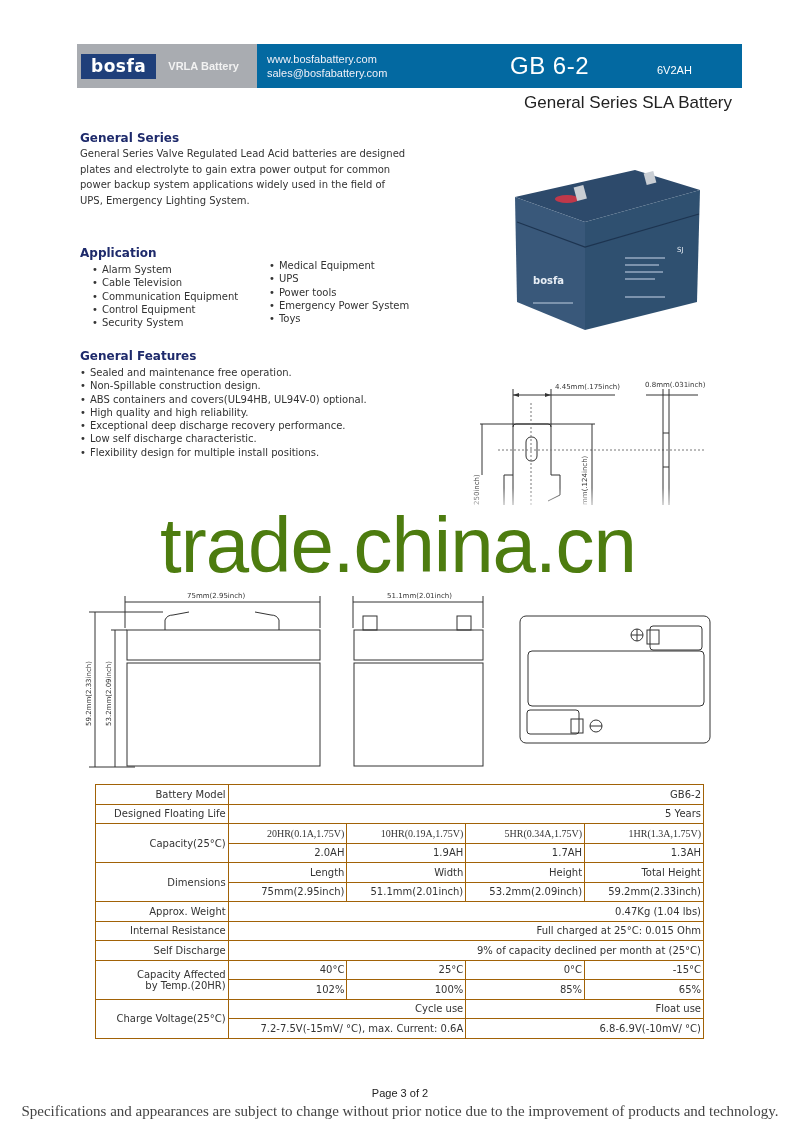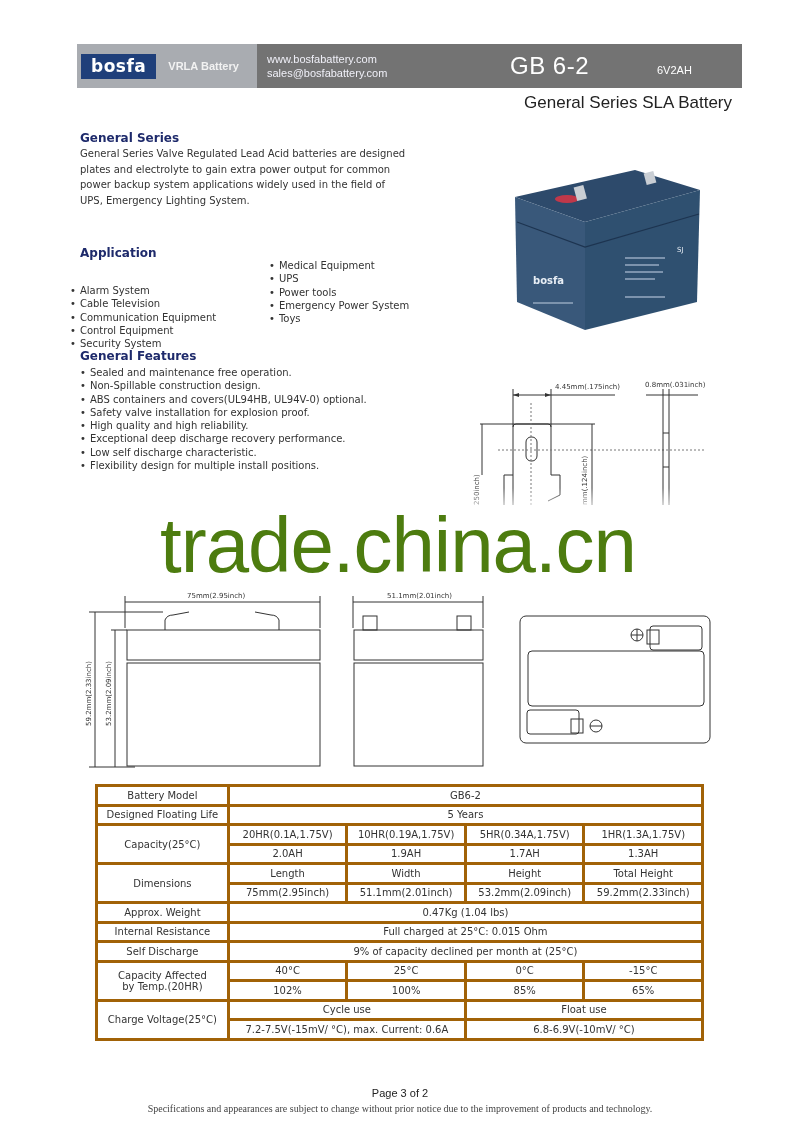--- a/index.html
+++ b/index.html
@@ -6,21 +6,21 @@
   body { width: 800px; height: 1131px; background: #ffffff; position: relative; overflow: hidden;
          font-family: "DejaVu Sans", sans-serif; color: #222; }
   .abs { position: absolute; }
 
   
   .hdr { left: 77px; top: 44px; width: 665px; height: 44px; display: flex; }
   .hdr-grey { width: 180px; height: 100%; background: #a9acb1; display: flex; align-items: center; padding-left: 4px; }
   .hdr-logo { background: #1f3f7a; color: #fff; font-weight: bold; font-size: 17px; padding: 2px 10px 3px 10px;
               font-family: "DejaVu Sans", sans-serif; letter-spacing: 0.5px; }
   .hdr-vrla { color: #f2f2f2; font-weight: bold; font-size: 11px; margin-left: 12px; font-family: "Liberation Sans", sans-serif; }
-  .hdr-blue { flex: 1; background: #737373; position: relative; color: #fff; }
+  .hdr-blue { flex: 1; background: #0369a1; position: relative; color: #fff; }
   .hdr-contact { position: absolute; left: 10px; top: 8px; font-size: 11px; line-height: 14px; font-family: "Liberation Sans", sans-serif; color:#f0f0f8; }
   .hdr-model { position: absolute; left: 253px; top: 8px; font-size: 24px; font-family: "Liberation Sans", sans-serif; letter-spacing: 0.5px; }
   .hdr-rating { position: absolute; left: 400px; top: 20px; font-size: 11px; font-family: "Liberation Sans", sans-serif; }
   .subtitle { right: 68px; top: 93px; font-size: 17px; font-family: "Liberation Sans", sans-serif; color: #222; }
 
   .sec-title { font-weight: bold; font-size: 12px; color: #1e2a6b; font-family: "DejaVu Sans", sans-serif; }
   .body-text { font-size: 10px; line-height: 15.5px; color: #333; }
   .bullet-list { list-style: none; font-size: 10px; line-height: 13.3px; color: #333; }
   .bullet-list li::before { content: "\2022"; margin-right: 4px; }
 
@@ -30,26 +30,26 @@
   
   .line { stroke: #333; stroke-width: 1; fill: none; }
 
   .watermark { left: 160px; top: 500px; font-size: 78px; color: #4d7c0f; font-family: "Liberation Sans", sans-serif; letter-spacing: -1px; }
   .fade-band { left: 60px; top: 488px; width: 700px; height: 60px;
                background: linear-gradient(to bottom, rgba(255,255,255,0) 0%, rgba(255,255,255,0.95) 45%, rgba(255,255,255,1) 100%); }
 
   
   table.spec { position: absolute; left: 95px; top: 784px; width: 609px; border-collapse: collapse;
                font-size: 10px; font-family: "DejaVu Sans", sans-serif; color: #333; }
-  table.spec td { border: 3px solid #a16207; text-align: center; height: 19.5px; padding: 0 2px; }
+  table.spec td { border: 1px solid #a16207; text-align: right; height: 19.5px; padding: 0 2px; }
   table.spec td.lbl { width: 133px; }
-  table.spec td.q { width: 119px; }
+  table.spec td.q { width: 119px; font-family: Liberation Serif, serif; }
 
   .page-no { left: 0; width: 800px; top: 1087px; text-align: center; font-size: 11px; font-family: "Liberation Sans", sans-serif; }
-  .disclaimer { left: 0; width: 800px; top: 1103px; text-align: center; font-size: 10px; font-family: "Liberation Serif", serif; color: #444; }
+  .disclaimer { left: 0; width: 800px; top: 1103px; text-align: center; font-size: 15px; font-family: "Liberation Serif", serif; color: #444; }
   .dim-text { font-size: 7px; fill: #333; font-family: "DejaVu Sans", sans-serif; }
 </style>
 </head>
 <body>
 
 <div class="abs hdr">
   <div class="hdr-grey">
     <span class="hdr-logo">bosfa</span>
     <span class="hdr-vrla">VRLA Battery</span>
   </div>
@@ -70,21 +70,21 @@
     <div>General Series Valve Regulated Lead Acid batteries are designed</div>
     <div>plates and electrolyte to gain extra power output for common</div>
     <div>power backup system applications widely used in the field of</div>
     <div>UPS, Emergency Lighting System.</div>
   </div>
 </div>
 
 <div class="abs" style="left:80px; top:246px;">
   <div class="sec-title">Application</div>
 </div>
-<ul class="abs bullet-list" style="left:70px; top:263px;margin-top:21px;">
+<ul class="abs bullet-list" style="left:92px; top:263px;">
   <li>Alarm System</li>
   <li>Cable Television</li>
   <li>Communication Equipment</li>
   <li>Control Equipment</li>
   <li>Security System</li>
 </ul>
 <ul class="abs bullet-list" style="left:269px; top:259px;">
   <li>Medical Equipment</li>
   <li>UPS</li>
   <li>Power tools</li>
@@ -92,21 +92,20 @@
   <li>Toys</li>
 </ul>
 
 <div class="abs" style="left:80px; top:349px;">
   <div class="sec-title">General Features</div>
 </div>
 <ul class="abs bullet-list" style="left:80px; top:366px;">
   <li>Sealed and maintenance free operation.</li>
   <li>Non-Spillable construction design.</li>
   <li>ABS containers and covers(UL94HB, UL94V-0) optional.</li>
-  <li>Safety valve installation for explosion proof.</li>
   <li>High quality and high reliability.</li>
   <li>Exceptional deep discharge recovery performance.</li>
   <li>Low self discharge characteristic.</li>
   <li>Flexibility design for multiple install positions.</li>
 </ul>
 
 <div class="abs battery">
   <svg width="200" height="168" viewBox="0 0 200 168">
 
     <polygon points="10,35 130,8 195,28 80,60" fill="#2d4a6b"></polygon>

